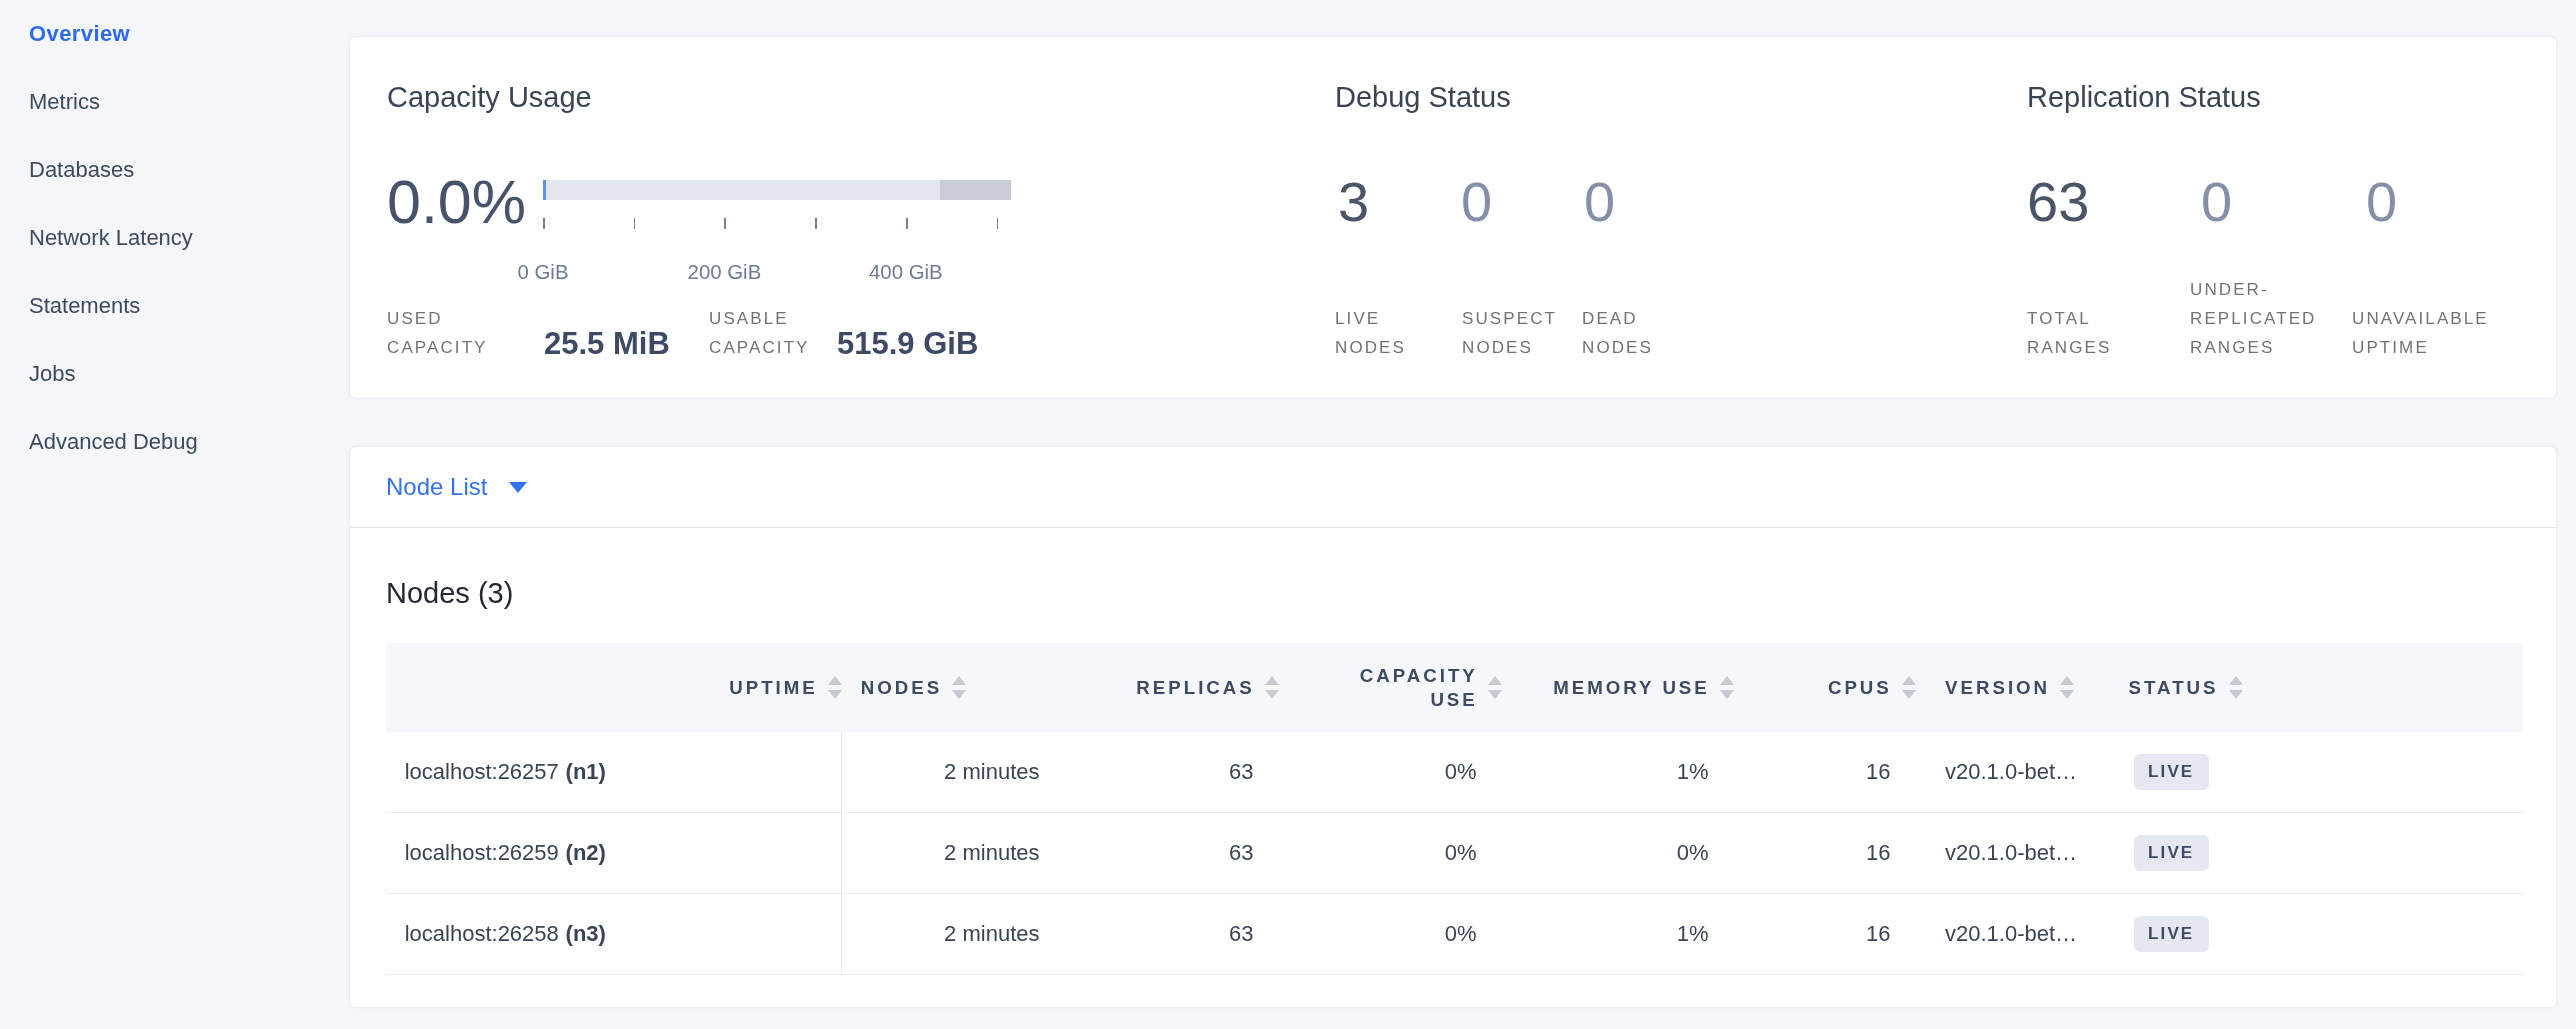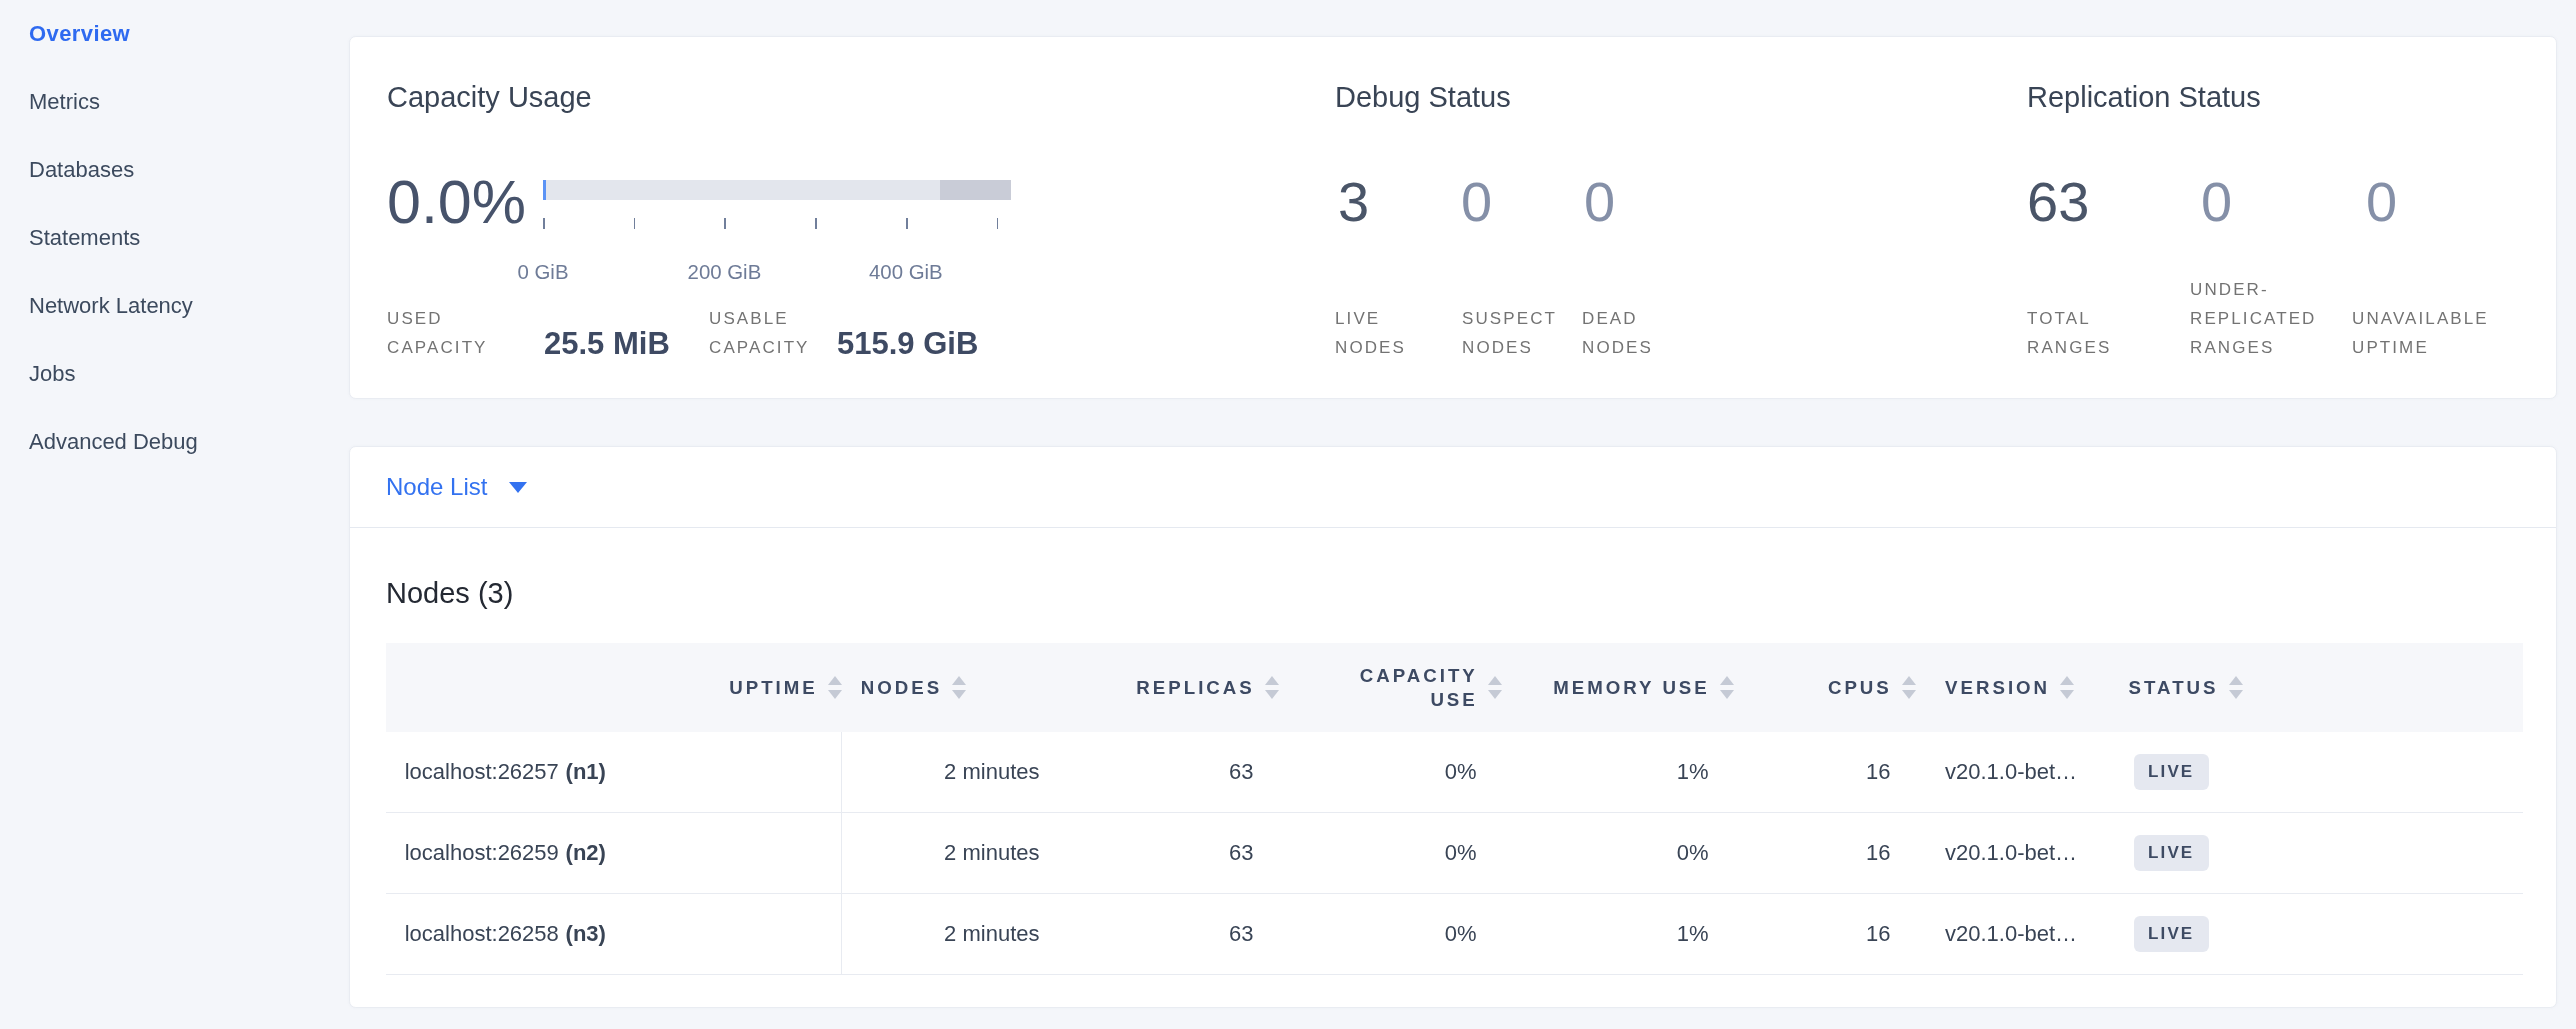--- a/index.html
+++ b/index.html
@@ -102,22 +102,22 @@
     padding:7.6px 14.4px; font-size:17px; font-weight:700; letter-spacing:2.1px; color:#3d4a63;
   }
 </style>
 </head>
 <body>
 
 <nav class="sidebar">
   <div class="nav-item active">Overview</div>
   <div class="nav-item">Metrics</div>
   <div class="nav-item">Databases</div>
+  <div class="nav-item">Network Latency</div>
   <div class="nav-item">Statements</div>
-  <div class="nav-item">Network Latency</div>
   <div class="nav-item">Jobs</div>
   <div class="nav-item">Advanced Debug</div>
 </nav>
 
 <section class="card" id="summary-card">
 
   <h2 class="sec-title" style="left:37px;">Capacity Usage</h2>
   <div id="cap-percent">0.0%</div>
   <div id="gauge">
       <div class="seg" style="left: 0%; width: 0.7%; background: rgb(91, 147, 245);"></div>

